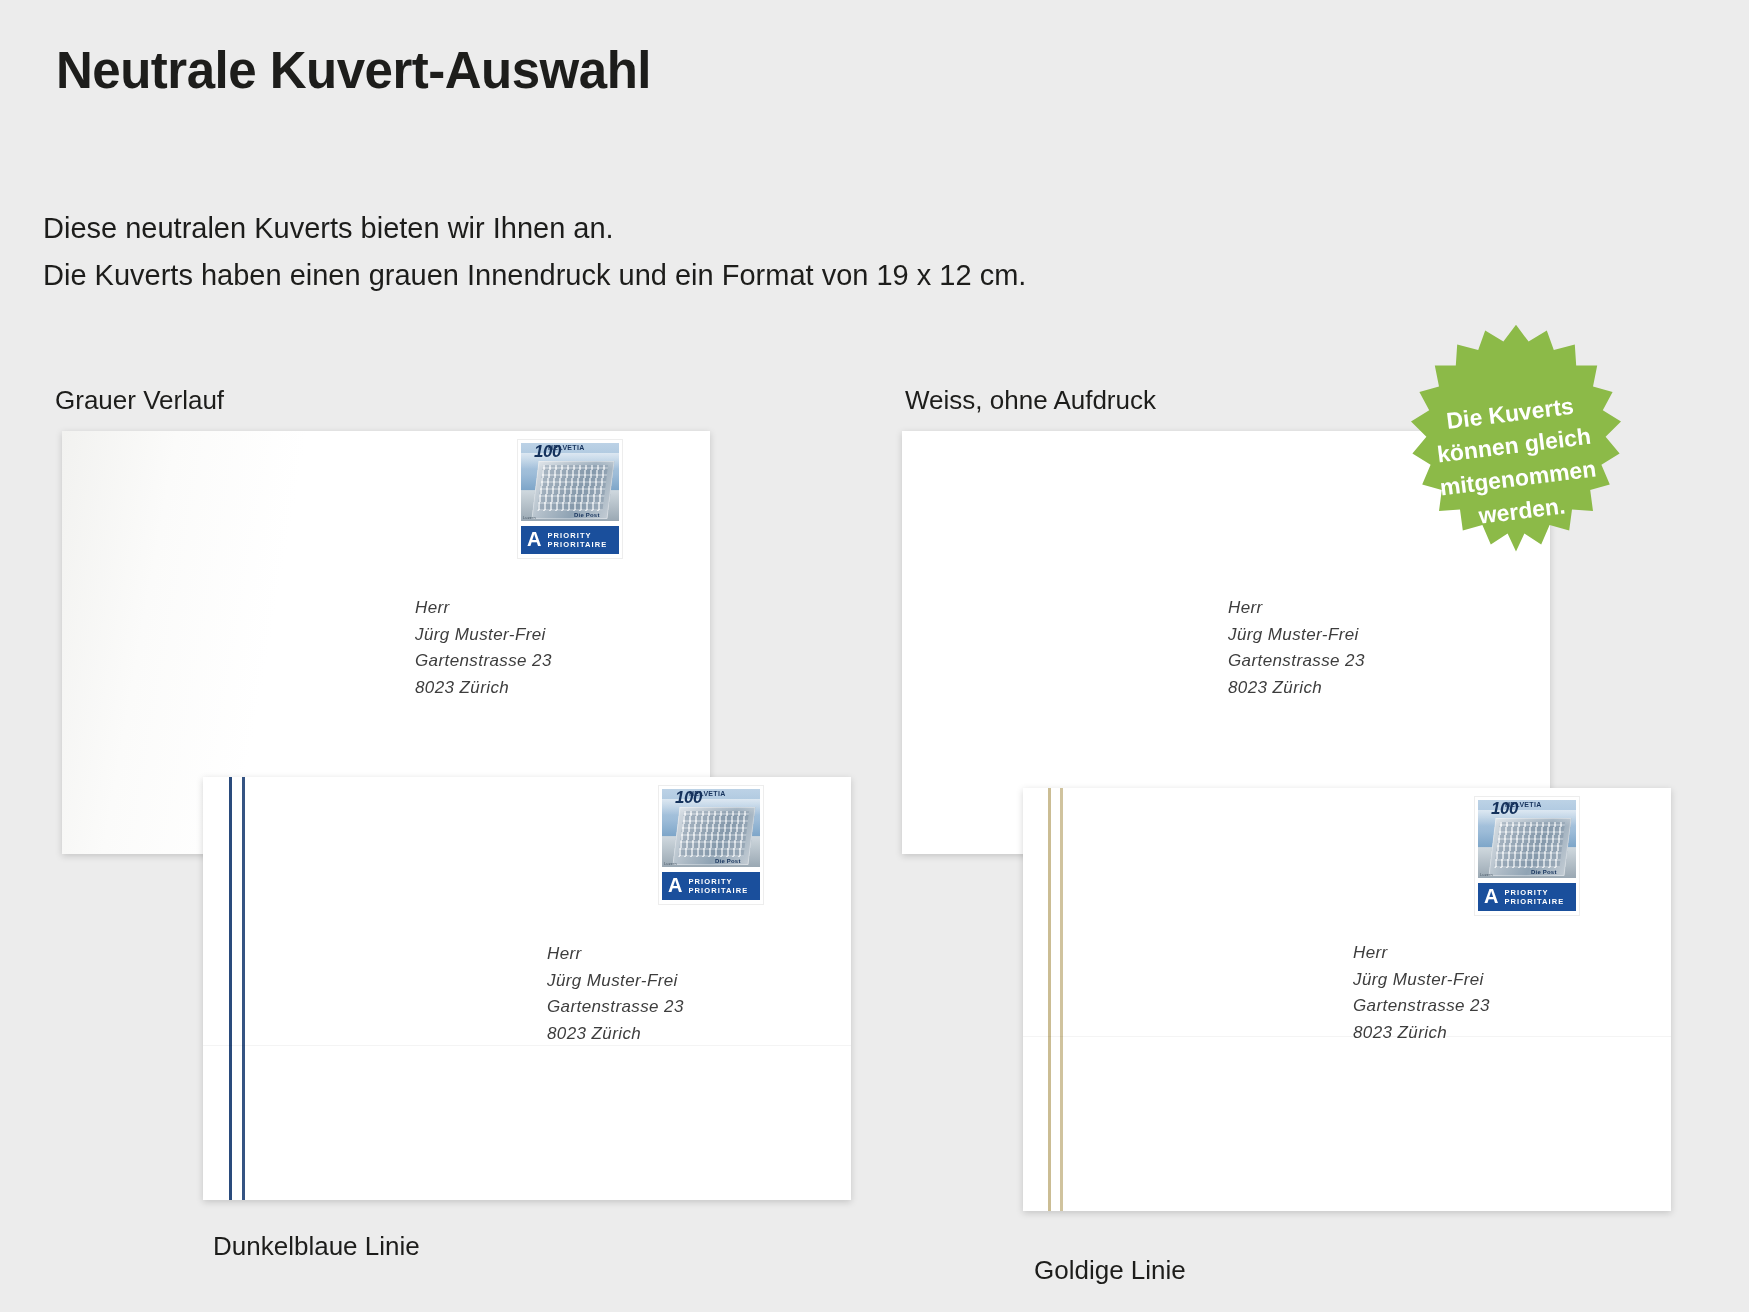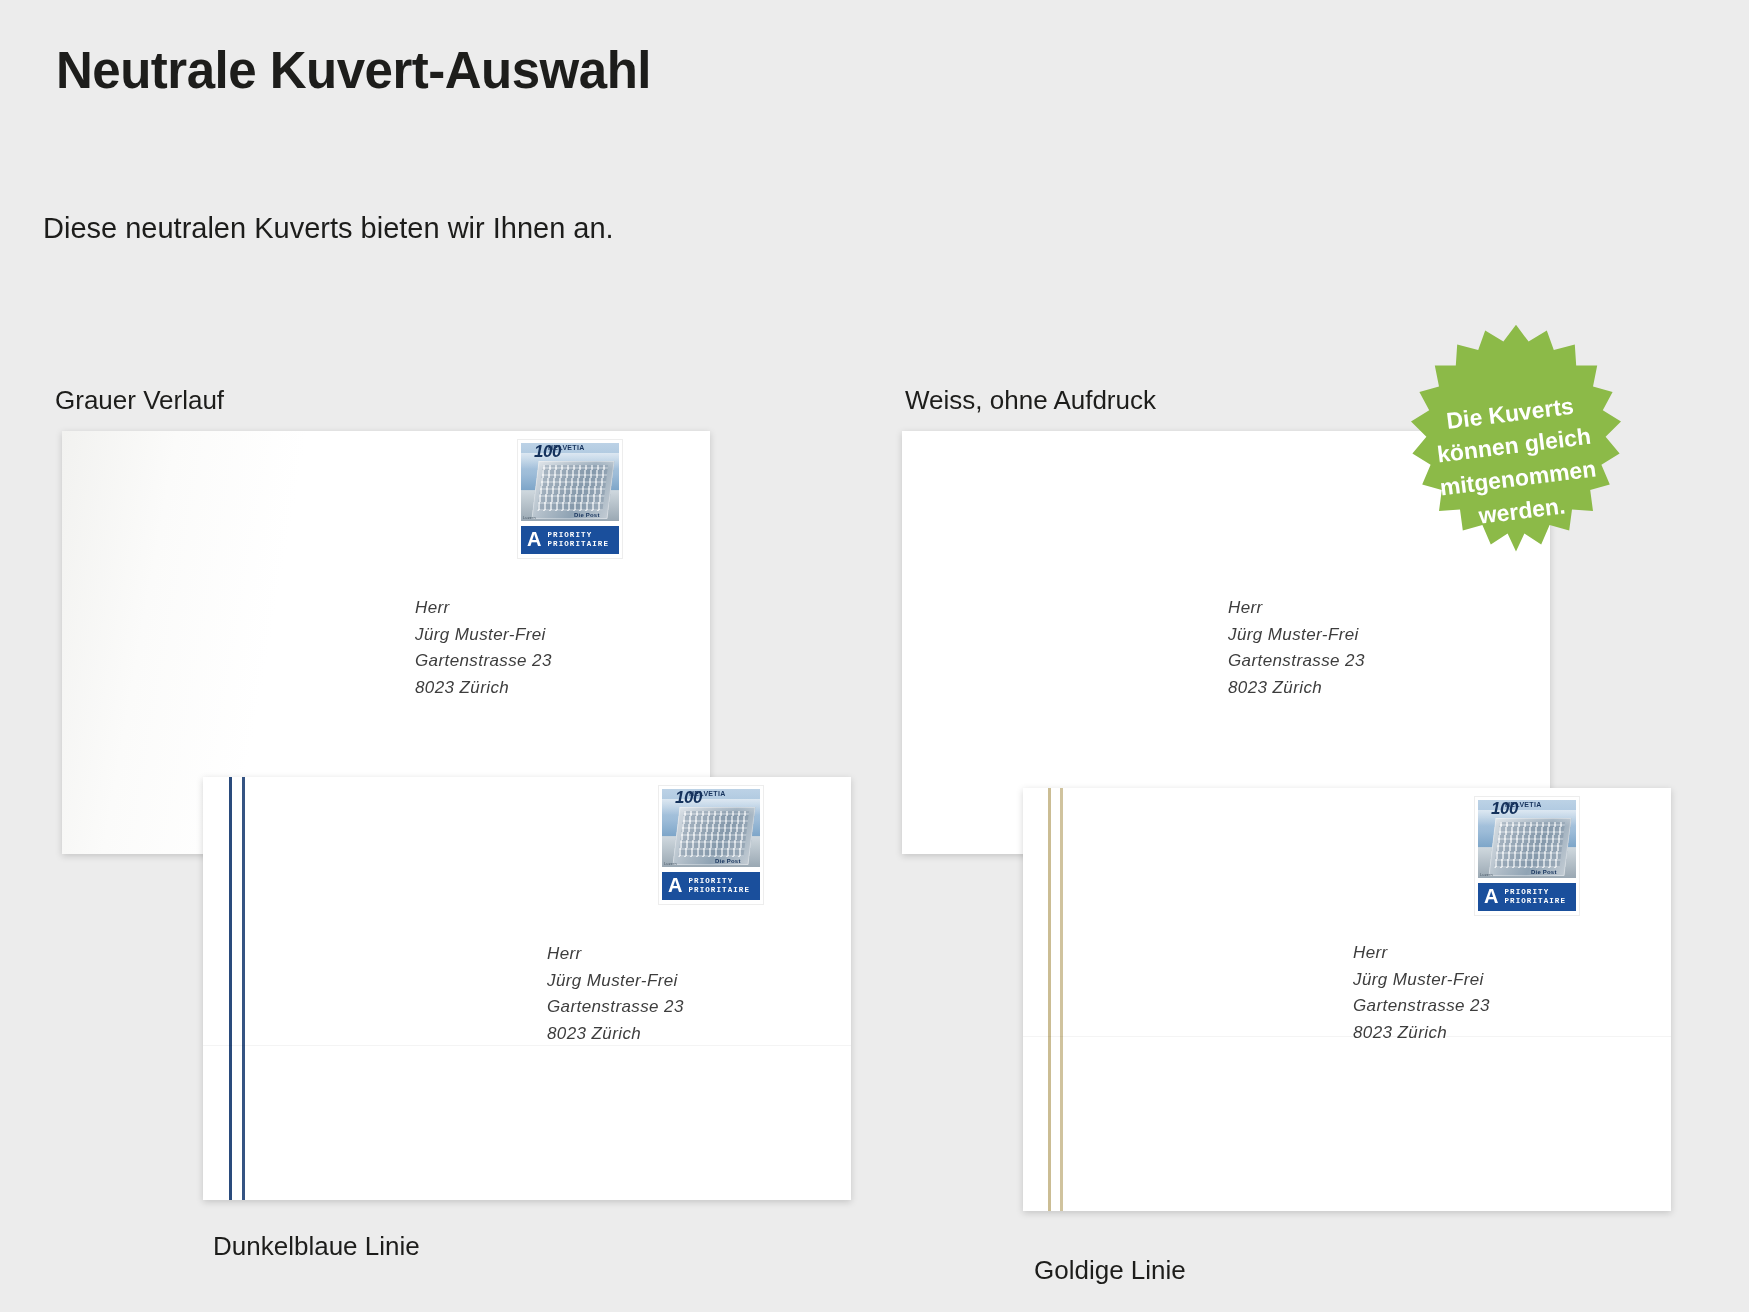--- a/index.html
+++ b/index.html
@@ -198,21 +198,21 @@
     align-items: center;
   }
   .stamp .prio .a {
     font-family: "Liberation Sans", sans-serif;
     font-weight: 700;
     font-size: 20px;
     line-height: 1;
     padding: 0 6px 2px 6px;
   }
   .stamp .prio .txt {
-    font-family: Liberation Mono, monospace;
+    font-family: Liberation Sans, sans-serif;
     font-size: 7.5px;
     line-height: 1.25;
     letter-spacing: 1.1px;
     font-weight: 700;
   }
 
   
   .badge-wrap {
     position: absolute;
     left: 1376px; top: 322px;
@@ -237,20 +237,21 @@
 </style>
 </head>
 <body>
 
 <div class="page">
 
   <div class="title">Neutrale Kuvert-Auswahl</div>
 
   <div class="intro">
     <div>Diese neutralen Kuverts bieten wir Ihnen an.</div>
+    <div>Die Kuverts haben einen grauen Innendruck und ein Format von 19 x 12 cm.</div>
   </div>
 
   <div class="caption cap-grau">Grauer Verlauf</div>
   <div class="caption cap-weiss">Weiss, ohne Aufdruck</div>
   <div class="caption cap-blau">Dunkelblaue Linie</div>
   <div class="caption cap-gold">Goldige Linie</div>
 
   <div class="env env-grau">
     <div class="stamp" style="left:456px; top:9px;">
       <div class="pic">

